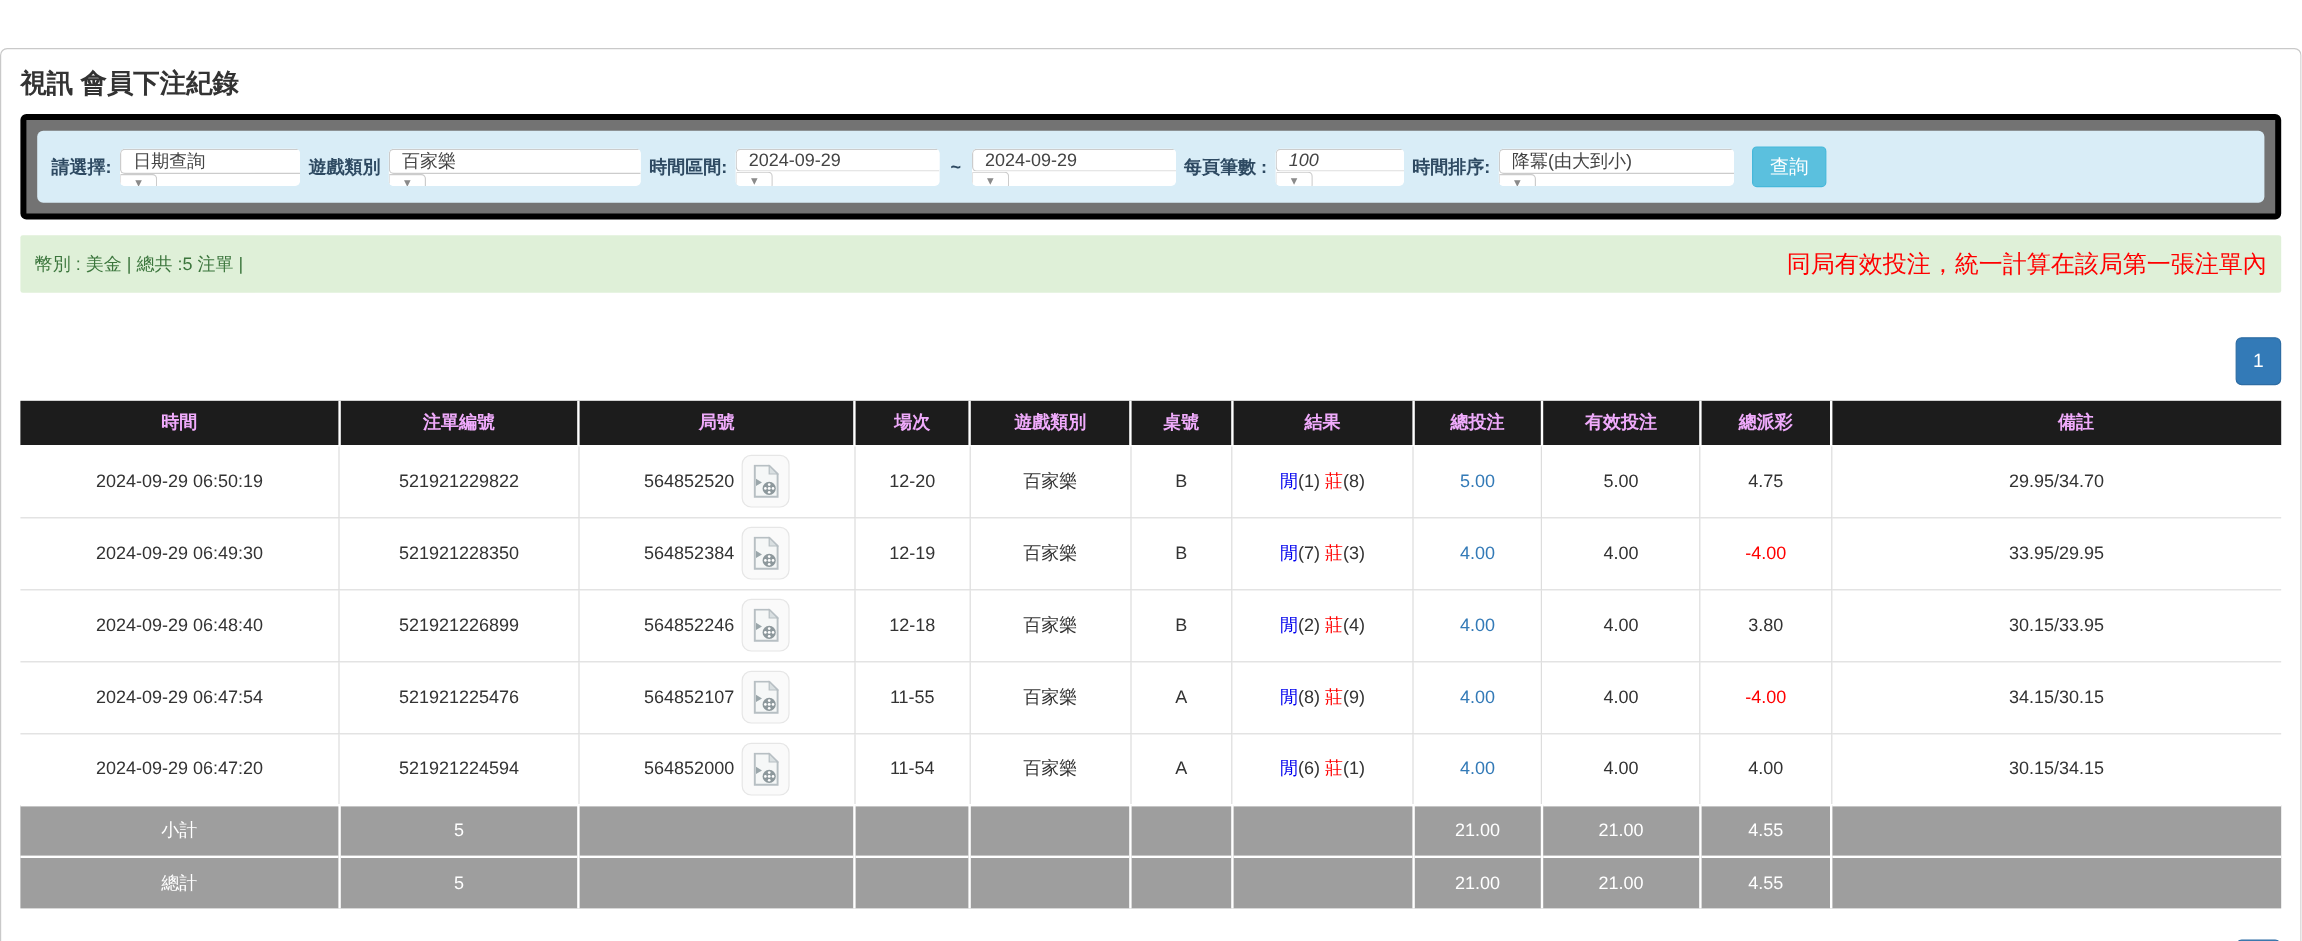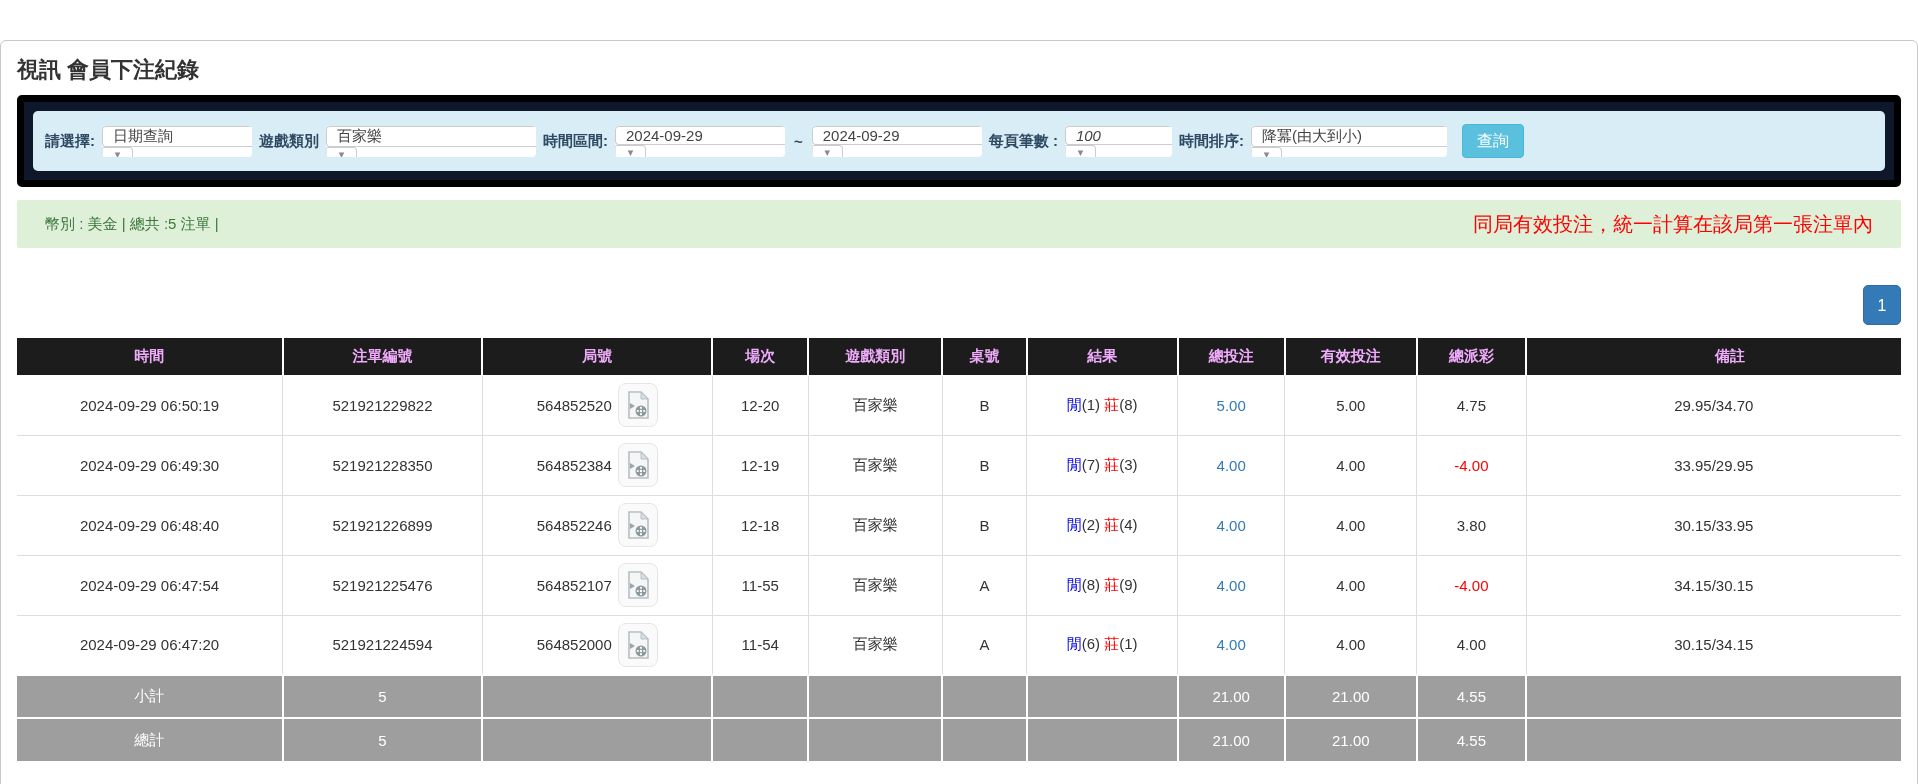--- a/index.html
+++ b/index.html
@@ -3,36 +3,36 @@
 <meta charset="utf-8">
 <style>
   * { margin:0; padding:0; box-sizing:border-box; }
   html,body { background:#fff; }
   body { font-family:"Liberation Sans","DejaVu Sans",sans-serif; font-size:15px; color:#333; }
   .page { width:1918px; height:784px; border:1px solid #c9c9c9; border-radius:6px; background:#fff; overflow:hidden; padding:10px 16px 0 16px;margin-top:40px; }
 
   .page-title { font-size:22px; font-weight:bold; color:#333; padding:4px 0 10px 0; }
 
   
-  .filter-panel { border:7px solid #000000; border-radius:5px; padding:9px; background:#0f172a; }
+  .filter-panel { border:5px solid #000000; border-radius:5px; padding:9px; background:#737373; }
   .filter-bar { background:#d9edf7; border-radius:5px; height:60px; display:flex; align-items:center; padding:0 12px; gap:7px; white-space:nowrap; }
   .f-label { font-weight:bold; color:#2e4a62; font-size:15px; }
   .selectbox { display:flex; align-items:stretch; height:31px; background:#fff; border-radius:4px; overflow:hidden; cursor:pointer;flex-direction:column; }
   .selectbox .sel-text { border:1px solid #ccc; border-right:none; border-radius:4px 0 0 4px; display:flex; align-items:center; padding:0 10px; color:#444; background:#fff; }
   .selectbox .sel-arrow { width:31px; border:1px solid #ccc; border-left:1px solid #e3e3e3; border-radius:0 4px 4px 0; display:flex; align-items:center; justify-content:center; color:#8a8a8a; font-size:11px; background:#fff; }
   .w150 .sel-text { width:150px; }
   .w210 .sel-text { width:210px; }
   .w170 .sel-text { width:170px; }
   .w107 .sel-text { width:107px;font-style:italic; }
   .w196 .sel-text { width:196px; }
   .tilde { color:#2e4a62; font-weight:bold; padding:0 2px; }
   .search-btn { background:#5bc0de; color:#fff; border:1px solid #46b8da; border-radius:4px; height:34px; padding:0 14px; font-size:16px; cursor:pointer; margin-left:8px; }
 
   
-  .summary-bar { margin-top:13px; background:#dff0d8; height:48px; display:flex; align-items:center; justify-content:space-between; padding:0 28px; border-radius:2px; }
+  .summary-bar { margin-top:13px; background:#dff0d8; height:48px; display:flex; align-items:center; justify-content:space-between; padding:0 12px; border-radius:2px; }
   .summary-left { color:#3c763d; font-size:15px; }
   .summary-right { color:#ff0000; font-size:20px; }
 
   
   .pager-row { display:flex; justify-content:flex-end; }
   .pager-top { margin-top:37px; margin-bottom:13px; }
   .pager-bottom { margin-top:26px; }
   .page-btn { display:inline-block; min-width:38px; height:40px; line-height:40px; text-align:center; background:#337ab7; color:#fff; border:1px solid #2e6da4; border-radius:5px; font-size:16px; cursor:pointer; }
 
   

